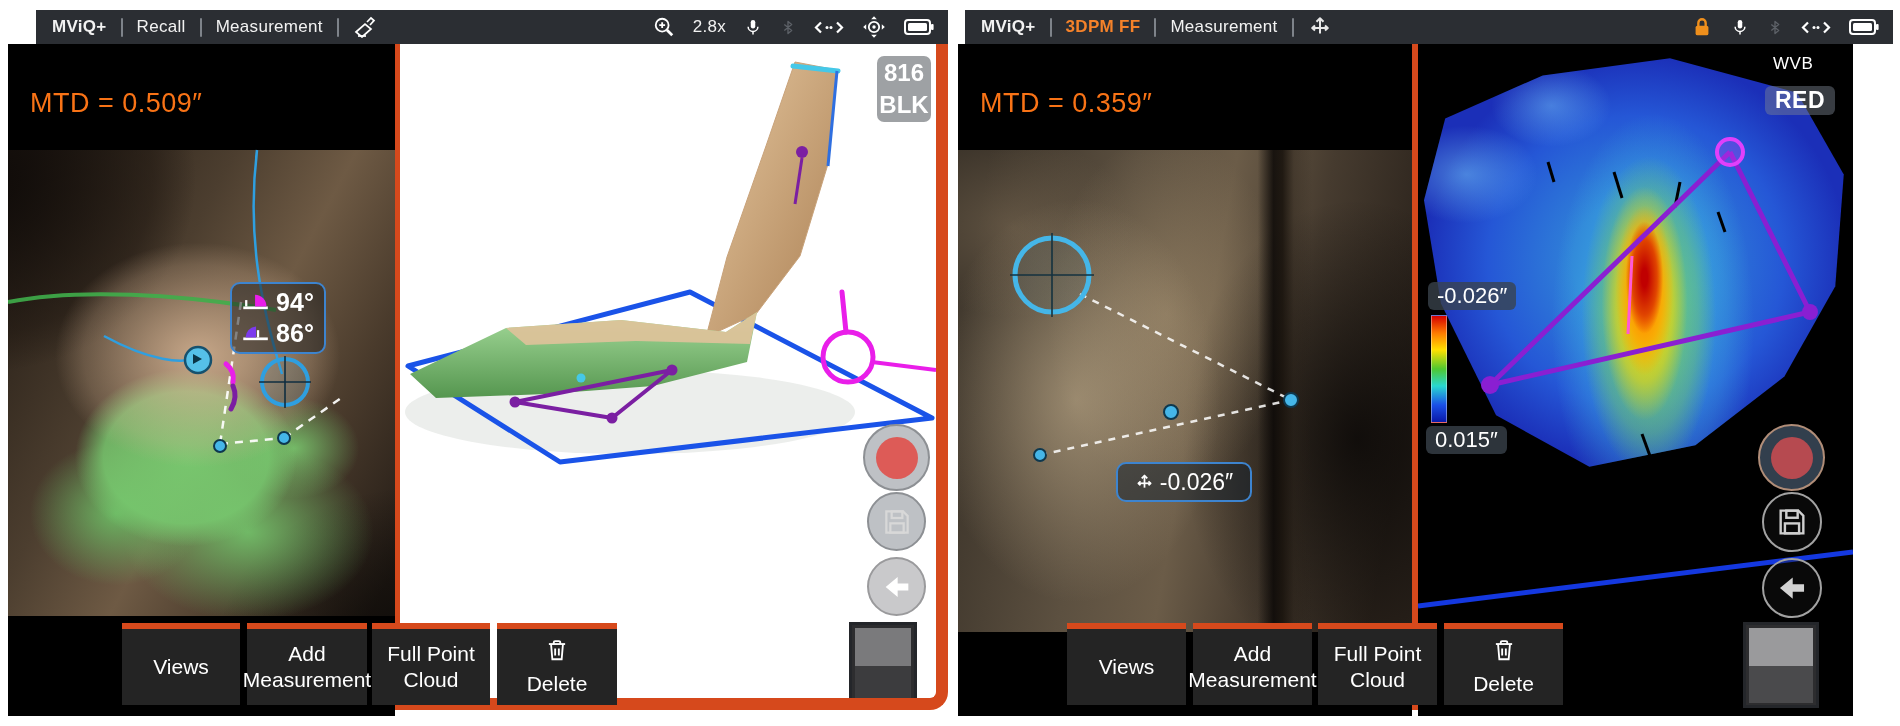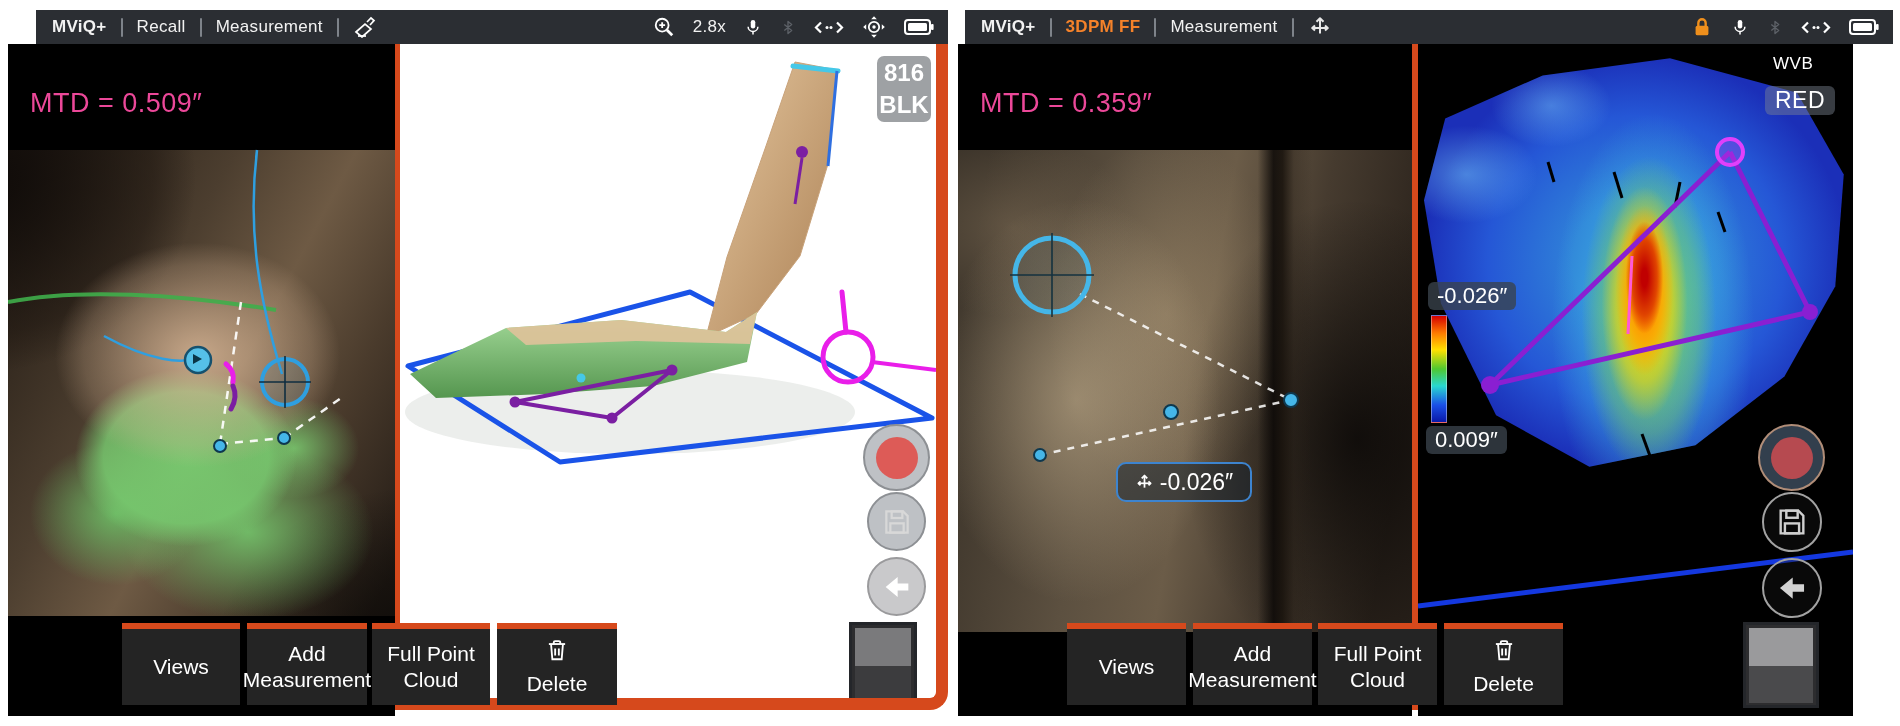--- a/index.html
+++ b/index.html
@@ -13,21 +13,21 @@
   .tb-group{display:flex;align-items:center;gap:14px;}
   .tb-text{color:#f2f2f2;font-size:17px;letter-spacing:.3px;white-space:nowrap;}
   .tb-brand{font-weight:700;}
   .tb-sep{width:2px;height:19px;background:#7e838a;border-radius:1px;}
   .tb-orange{color:#f5822a;font-weight:700;}
   .tb-icon{display:flex;align-items:center;justify-content:center;}
   .dim{opacity:.45;}
 
   
   .campane{position:absolute;background:#000;overflow:hidden;}
-  .mtd{position:absolute;left:22px;top:44px;color:#ec4899;font-size:27px;letter-spacing:.5px;}
+  .mtd{position:absolute;left:22px;top:44px;color:#f97316;font-size:27px;letter-spacing:.5px;}
   .camimg{position:absolute;left:0;width:100%;}
   .overlay{position:absolute;left:0;top:0;}
 
   
   .rock-left{top:106px;height:466px;
     background:
       radial-gradient(190px 150px at 49% 44%, rgba(216,182,150,.85), rgba(216,182,150,.25) 60%, transparent 75%),
       radial-gradient(150px 120px at 46% 66%, rgba(120,204,112,.95), rgba(120,204,112,.8) 55%, transparent 74%),
       radial-gradient(120px 100px at 28% 78%, rgba(108,192,102,.9), transparent 72%),
       radial-gradient(170px 120px at 62% 82%, rgba(116,198,108,.9), transparent 74%),
@@ -190,20 +190,42 @@
           <path d="M185,310 l9,5 -9,5 z" fill="#0a3446"></path>
         </g>
         <g>
           <circle cx="277" cy="338" r="23" fill="rgba(60,140,180,.12)" stroke="#2f9fe0" stroke-width="4"></circle>
           <path d="M251,338 h52 M277,312 v52" stroke="#0f2e40" stroke-width="1.6"></path>
         </g>
         <circle cx="212" cy="402" r="6" fill="#45b6e8" stroke="#0e384e" stroke-width="2"></circle>
         <circle cx="276" cy="394" r="6" fill="#45b6e8" stroke="#0e384e" stroke-width="2"></circle>
       </svg>
 
+      <div class="chip anglebox" style="left:222px;top:238px;width:96px;height:72px;">
+        <div class="anglerow">
+          <span>
+            <svg width="28" height="20" viewBox="0 0 30 22">
+              <rect x="1" y="17" width="27" height="3" fill="#fff"></rect>
+              <rect x="3" y="10" width="2.5" height="7" fill="#fff"></rect>
+              <path d="M14 17 L14 4 A13 13 0 0 1 26.5 17 Z" fill="#e91ee9"></path>
+              </svg>
+          </span>
+          <span>94°</span>
+        </div>
+        <div class="anglerow">
+          <span>
+            <svg width="28" height="20" viewBox="0 0 30 22">
+              <rect x="1" y="17" width="27" height="3" fill="#fff"></rect>
+              <rect x="16" y="9" width="2.5" height="8" fill="#fff"></rect>
+              <path d="M15 17 L15 5 A12 12 0 0 0 3.5 17 Z" fill="#7c3aed"></path>
+              </svg>
+          </span>
+          <span>86°</span>
+        </div>
+      </div>
     </div>
 
     <div class="pcpane" style="left:395px;top:44px;width:553px;height:666px;">
       <svg width="536" height="654" viewBox="0 0 536 654" style="position:absolute;left:0;top:0;">
         <defs>
           <linearGradient id="tanG" x1="0" y1="0" x2="1" y2="1">
             <stop offset="0" stop-color="#e6c8a0"></stop>
               <stop offset="1" stop-color="#ab8054"></stop>
           </linearGradient>
           <linearGradient id="grnG" x1="0" y1="0" x2="0" y2="1">
@@ -386,25 +408,25 @@
           <path d="M312,108 L72,341 M72,341 L392,268 M312,108 L392,268" stroke="#8a1fd2" stroke-width="5" fill="none" stroke-linejoin="round"></path>
           <circle cx="312" cy="108" r="13" fill="rgba(224,64,251,.25)" stroke="#e040fb" stroke-width="4"></circle>
           <circle cx="72" cy="341" r="9" fill="#8a1fd2"></circle>
           <circle cx="392" cy="268" r="8" fill="#8a1fd2"></circle>
           <path d="M214,212 L210,290" stroke="#ff59d6" stroke-width="3"></path>
         </g>
         <path d="M0,562 L435,508" stroke="#1438e0" stroke-width="5"></path>
       </svg>
 
       <span class="wvb-text" style="left:355px;top:10px;">WVB</span>
-      <span class="red-chip" style="left:347px;top:42px;">RED</span>
+      <span class="red-chip" style="left:347px;top:42px;font-weight:bold;">RED</span>
 
       <span class="scale-chip" style="left:10px;top:238px;">-0.026″</span>
       <div class="colorbar" style="left:13px;top:271px;"></div>
-      <span class="scale-chip" style="left:8px;top:382px;">0.009″</span>
+      <span class="scale-chip" style="left:8px;top:382px;">0.015″</span>
 
       <div class="roundbtn" style="left:340px;top:380px;width:67px;height:67px;background:rgba(110,140,170,.45);border:2px solid #b08d78;">
         <span class="rec-dot" style="width:42px;height:42px;background:#b64a50;"></span>
       </div>
       <div class="roundbtn rb-ghost" style="left:344px;top:448px;width:60px;height:60px;">
         <svg width="34" height="34" viewBox="0 0 24 24" fill="none" stroke="#cfcfcf" stroke-width="1.7">
           <path d="M4 4 h12.5 L20 7.5 V20 H4 Z"></path>
             <rect x="8" y="4" width="8" height="5"></rect>
             <rect x="7" y="13" width="10" height="7"></rect>
         </svg>

